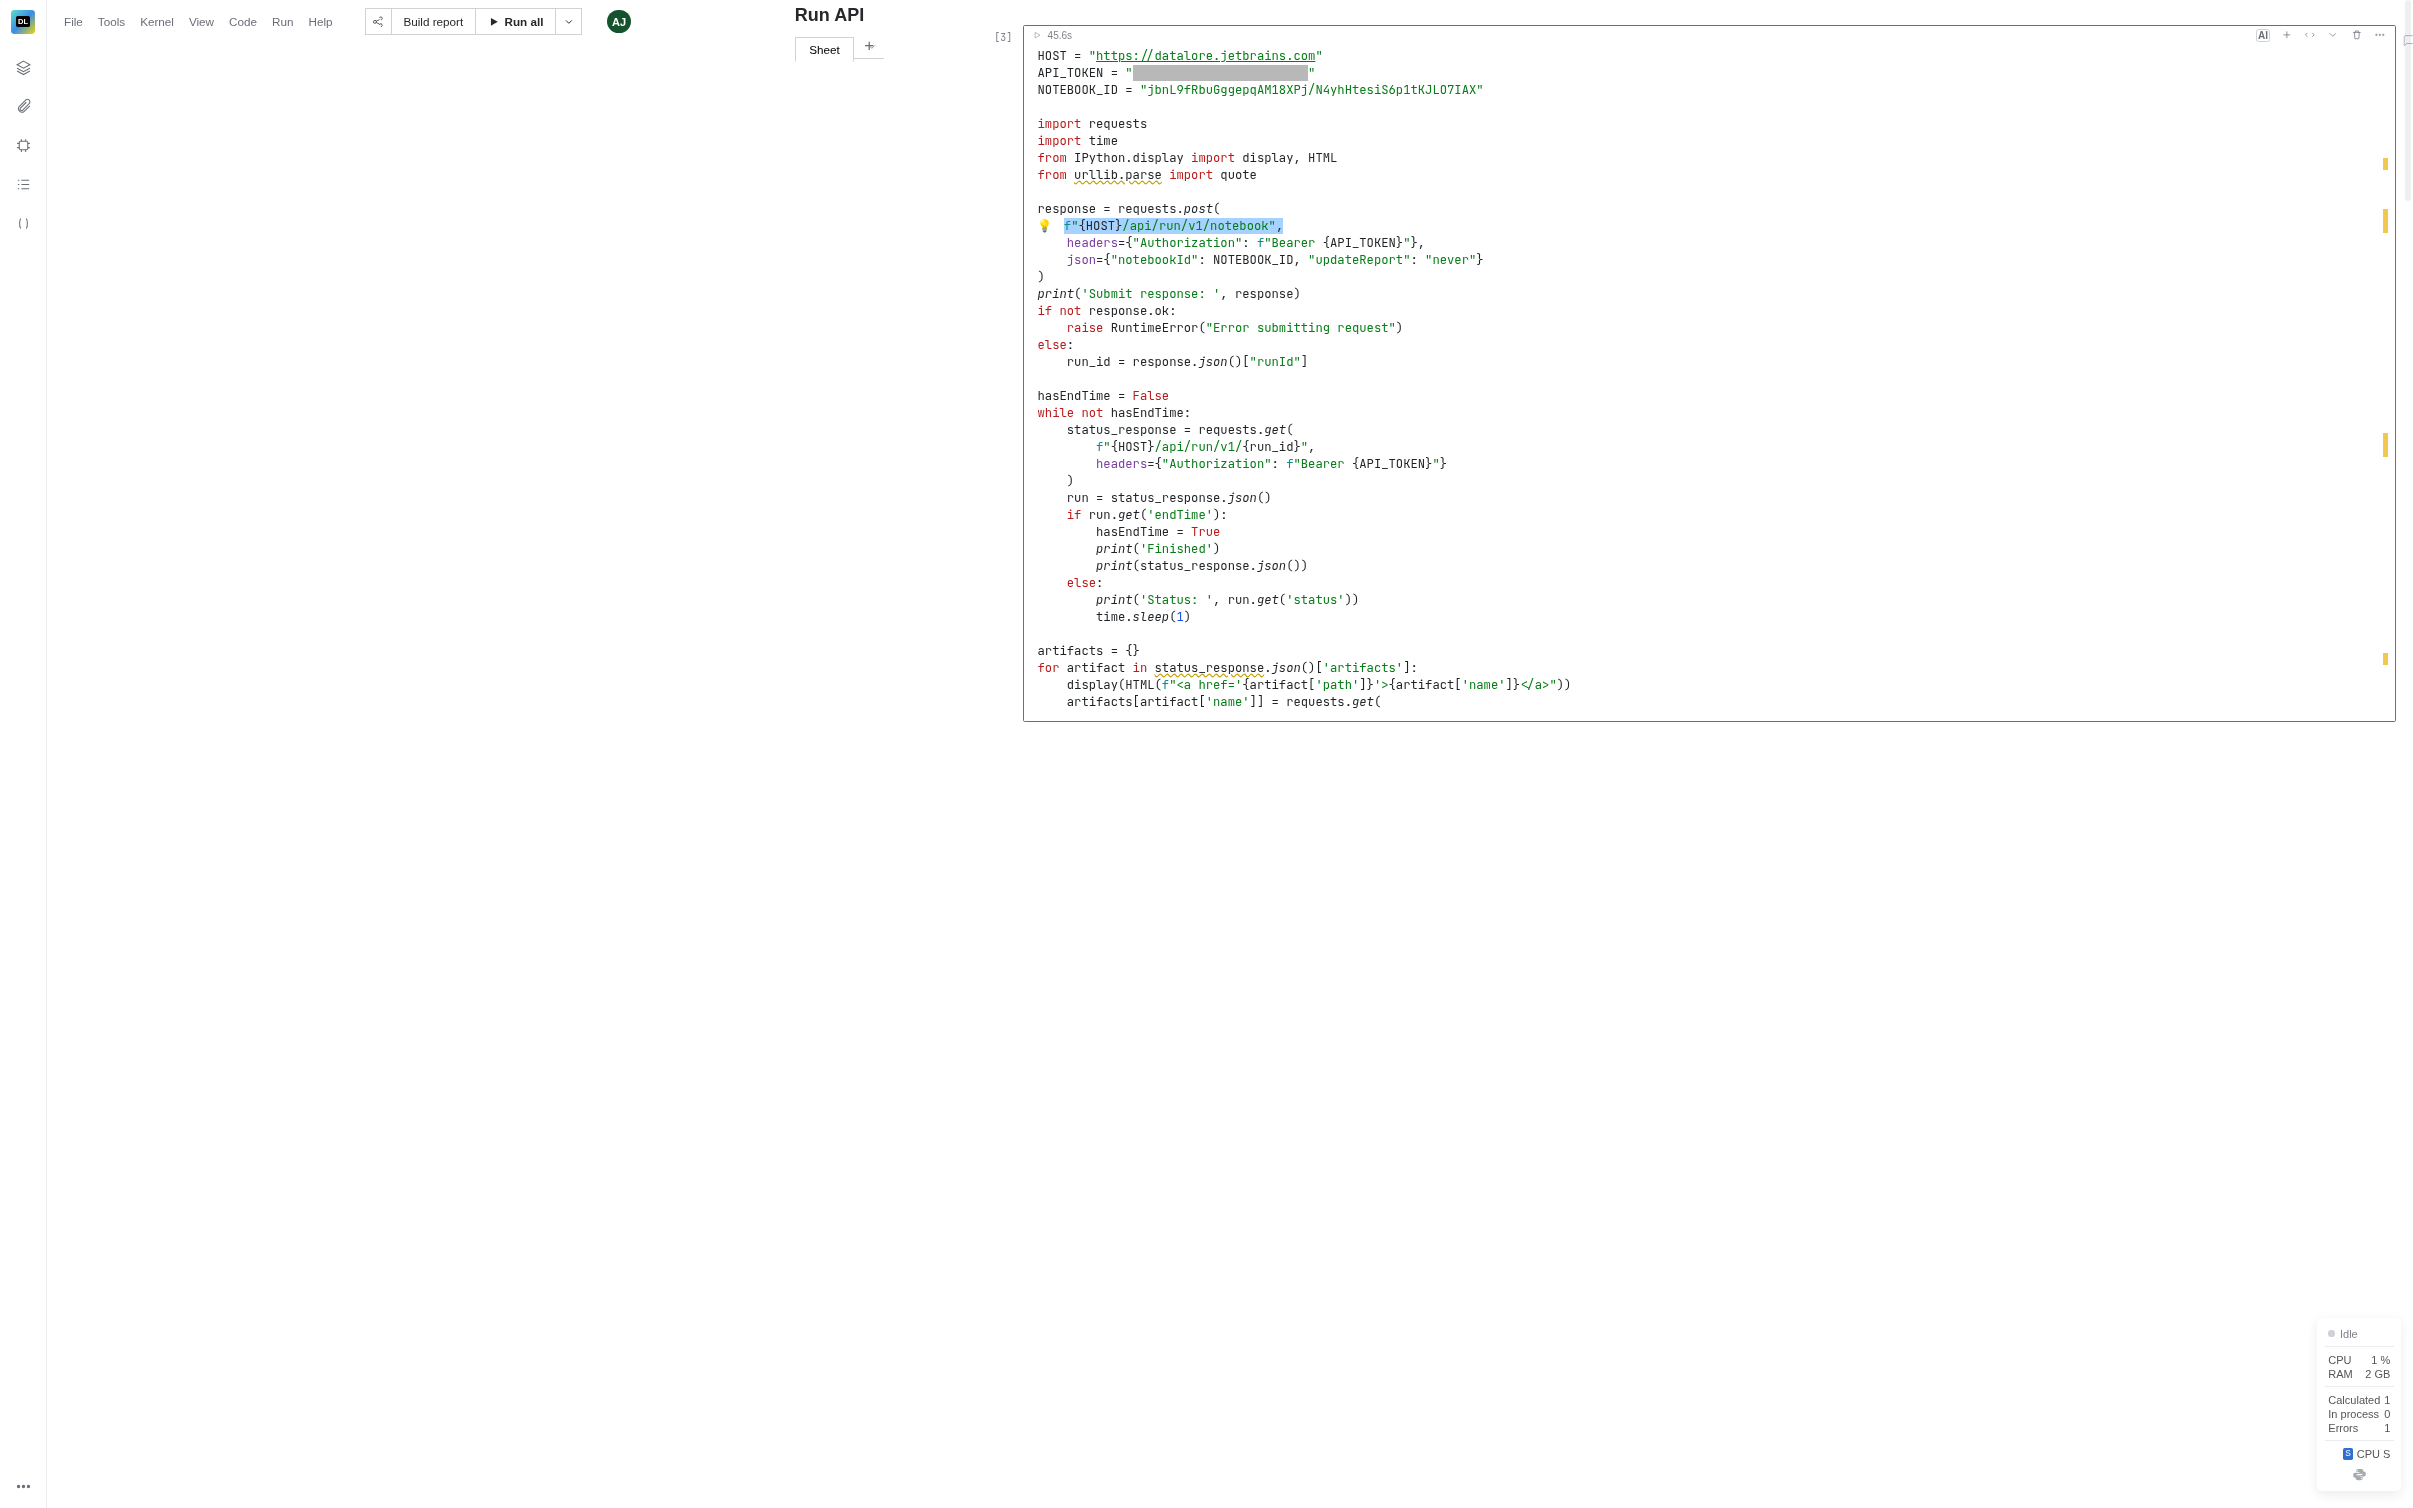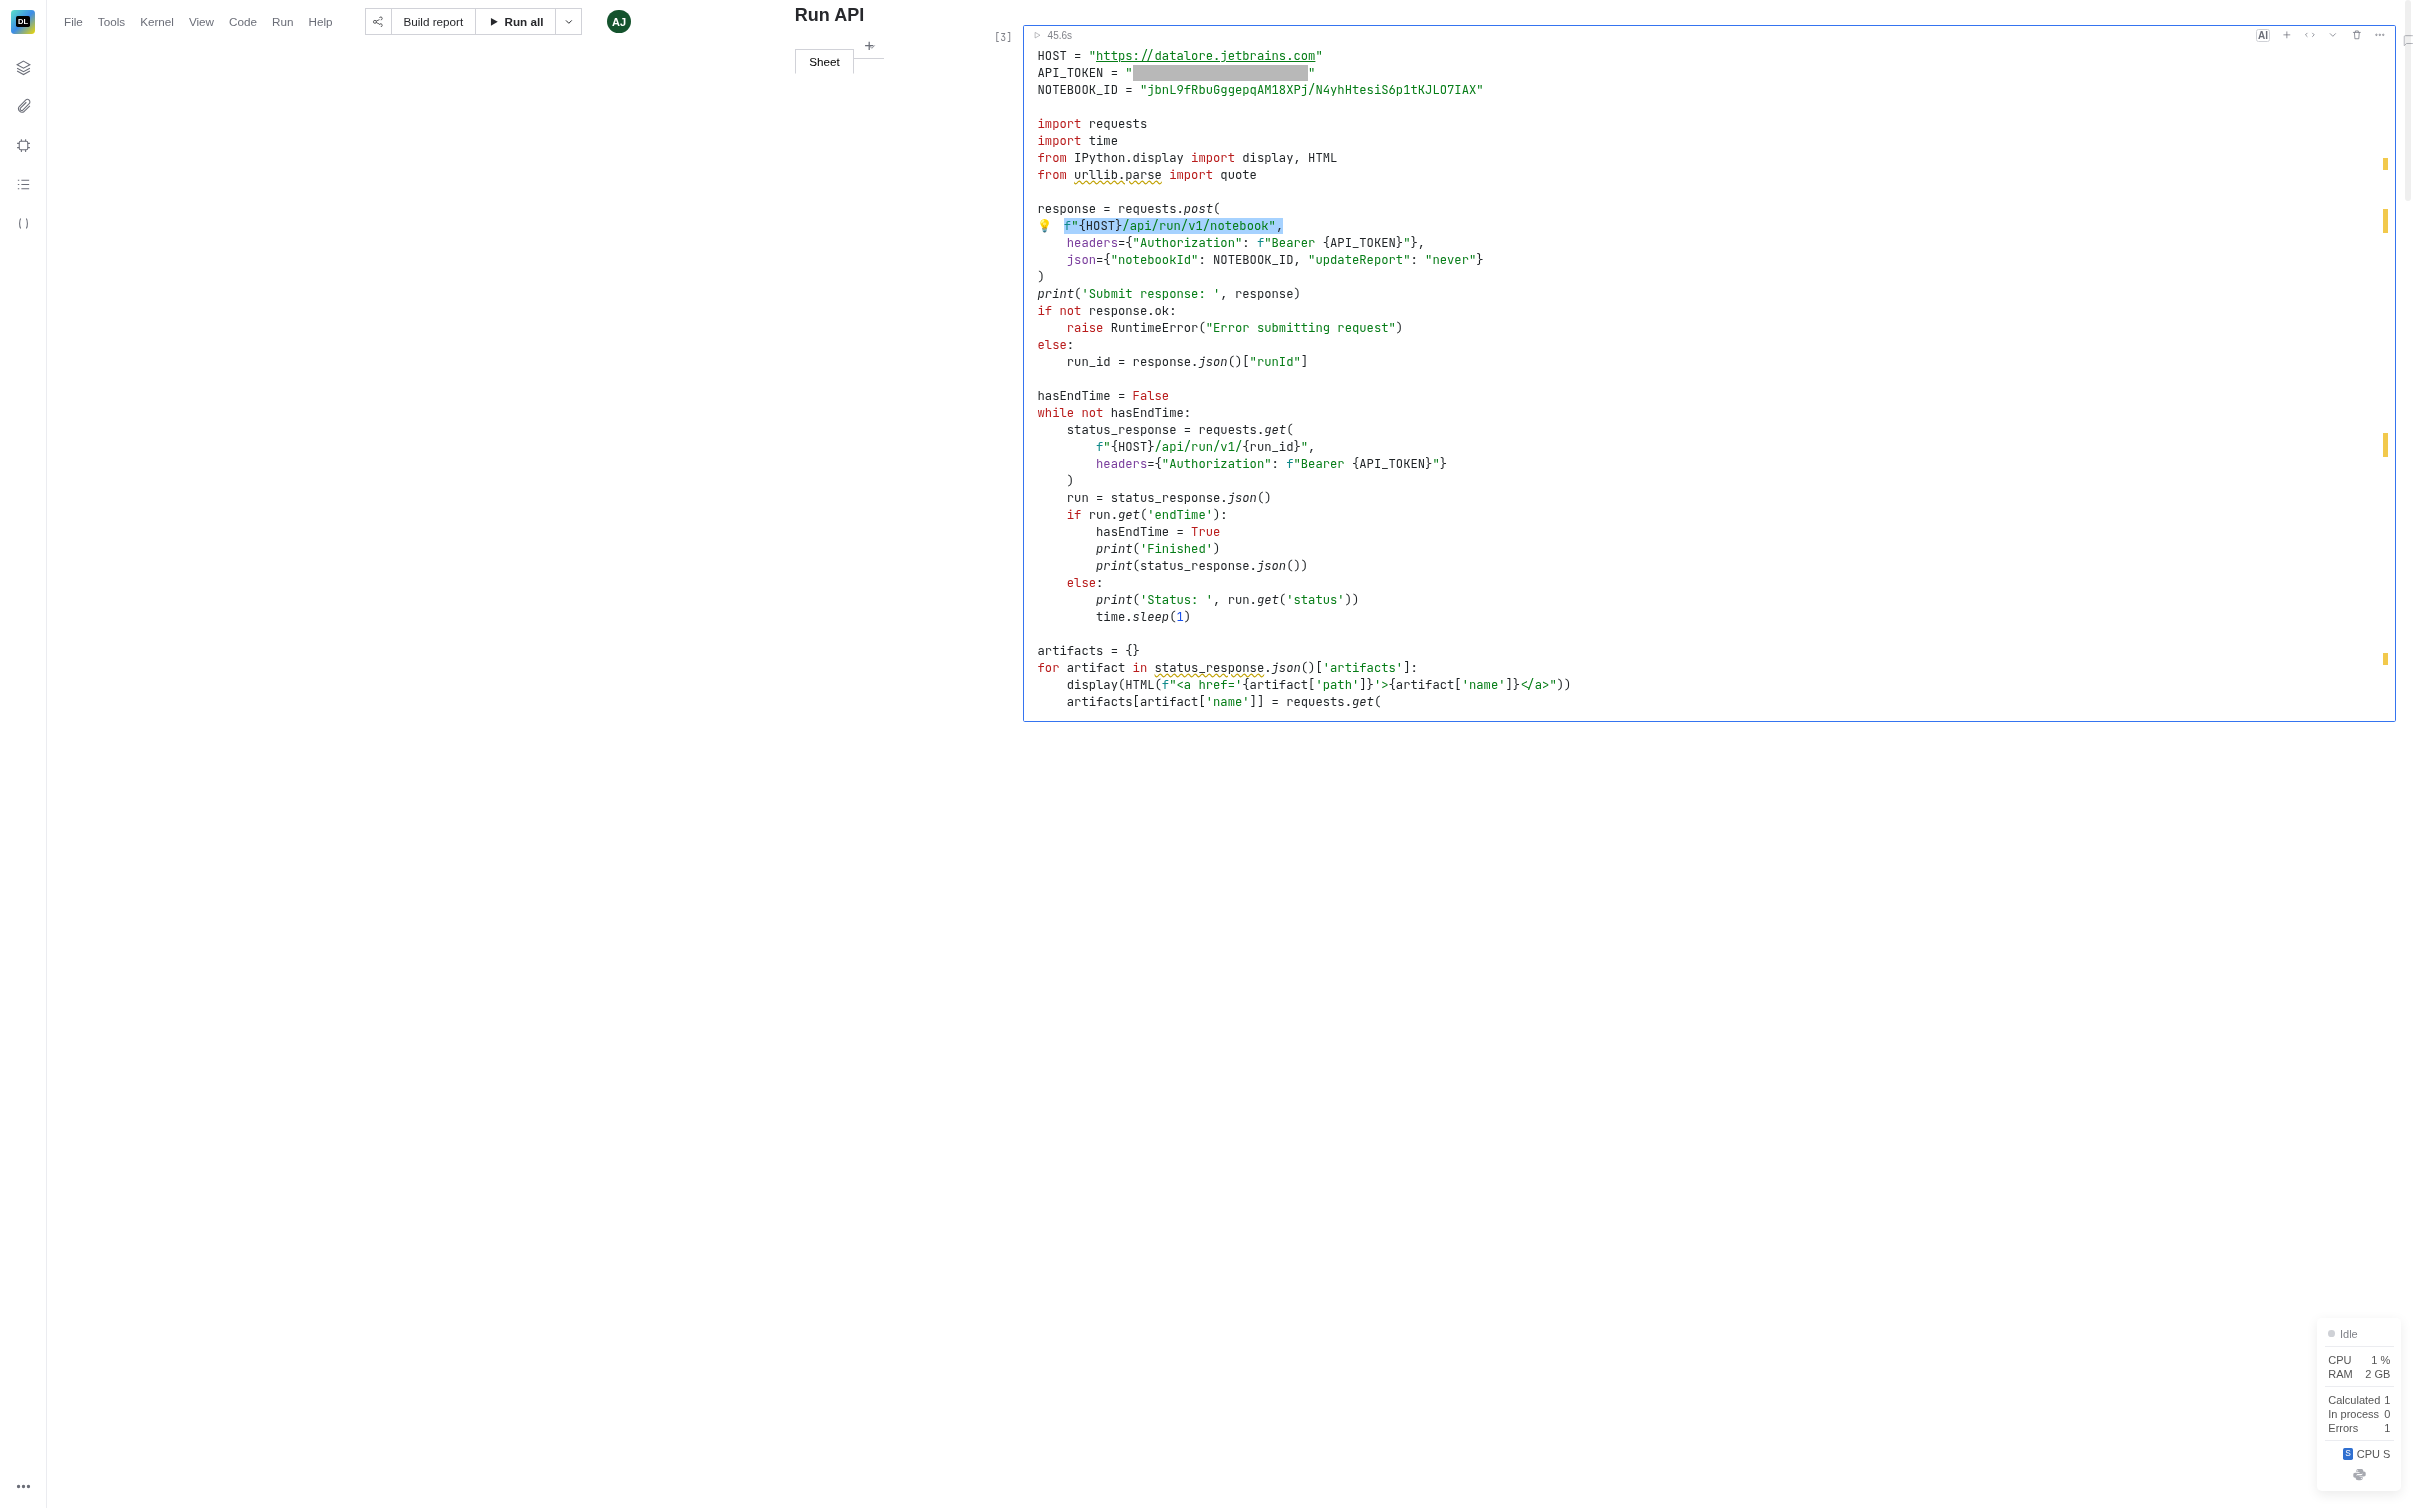--- a/index.html
+++ b/index.html
@@ -61,21 +61,21 @@
   }
 
   
   .nb-head { padding: 0 17px 0 147px; }
   .nb-title { font-size: 18px; font-weight: 700; padding: 5px 0 8.4px; }
   .tabstrip { display: flex; align-items: center; border-bottom: 0.8px solid #d1d2d8;
     height: 25px; position:relative;}
   .tab {
     padding: 0 13.4px; height: 25px; line-height: 23.5px; border: 0.8px solid #d1d2d8;
     border-bottom-color: #fff; font-size: 11.7px; color: #000; background:#fff;
-    position:relative;top:15px;
+    position:relative;top:3px;
   }
   .tab-add { width: 30px; text-align: center; color: #6b6e78; font-size: 17px;
     line-height: 20px; cursor: pointer; }
   .tabstrip svg.chev{position:absolute;right:6.7px;top:6.7px;width:11.7px;height:11.7px;
     stroke:#6b6e78;stroke-width:1.5;fill:none;}
 
   
   .cells { flex: 1; padding: 25px 17px 0 122px; overflow: auto; position:relative;}
   .cell { border: 0.8px solid #3574f0; border-radius: 1.7px; position: relative; }
   .cell-head {

